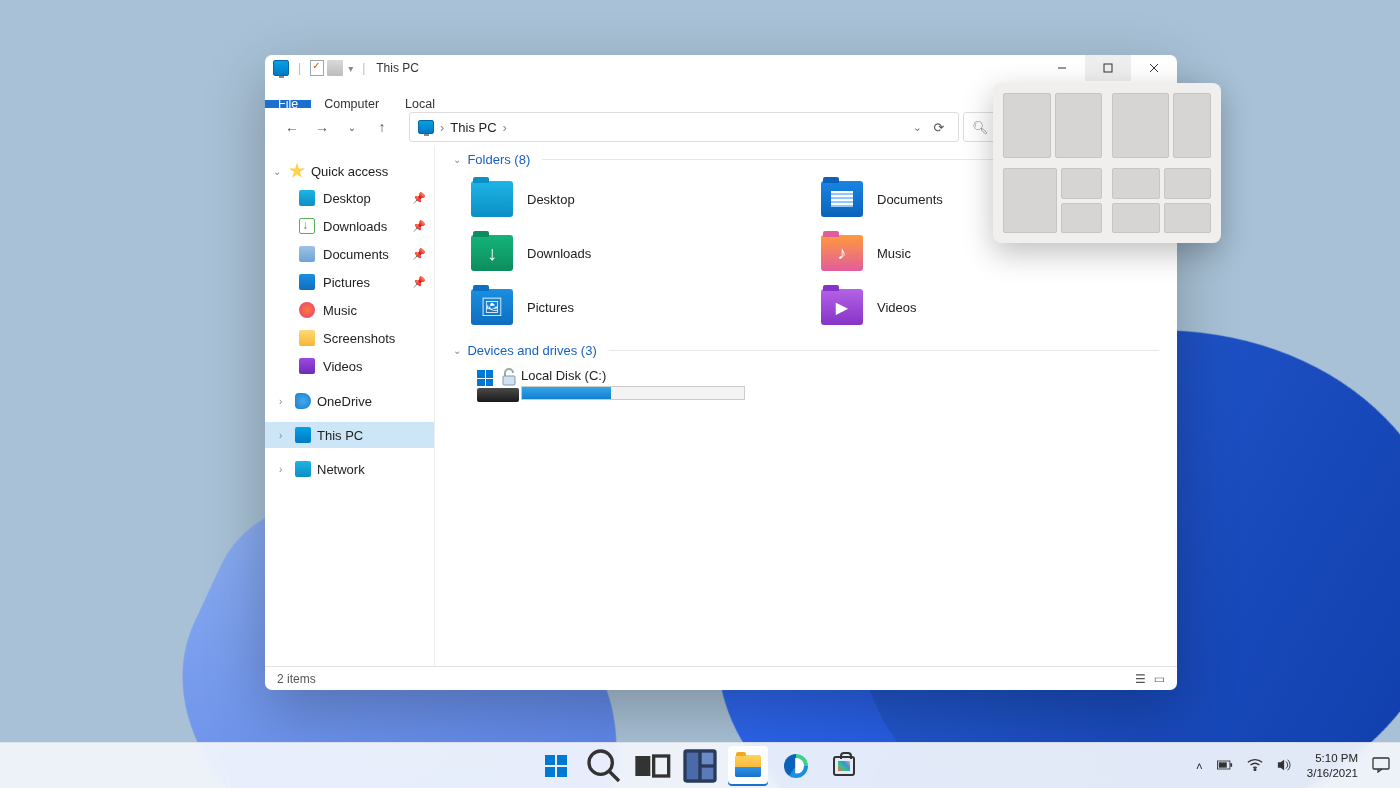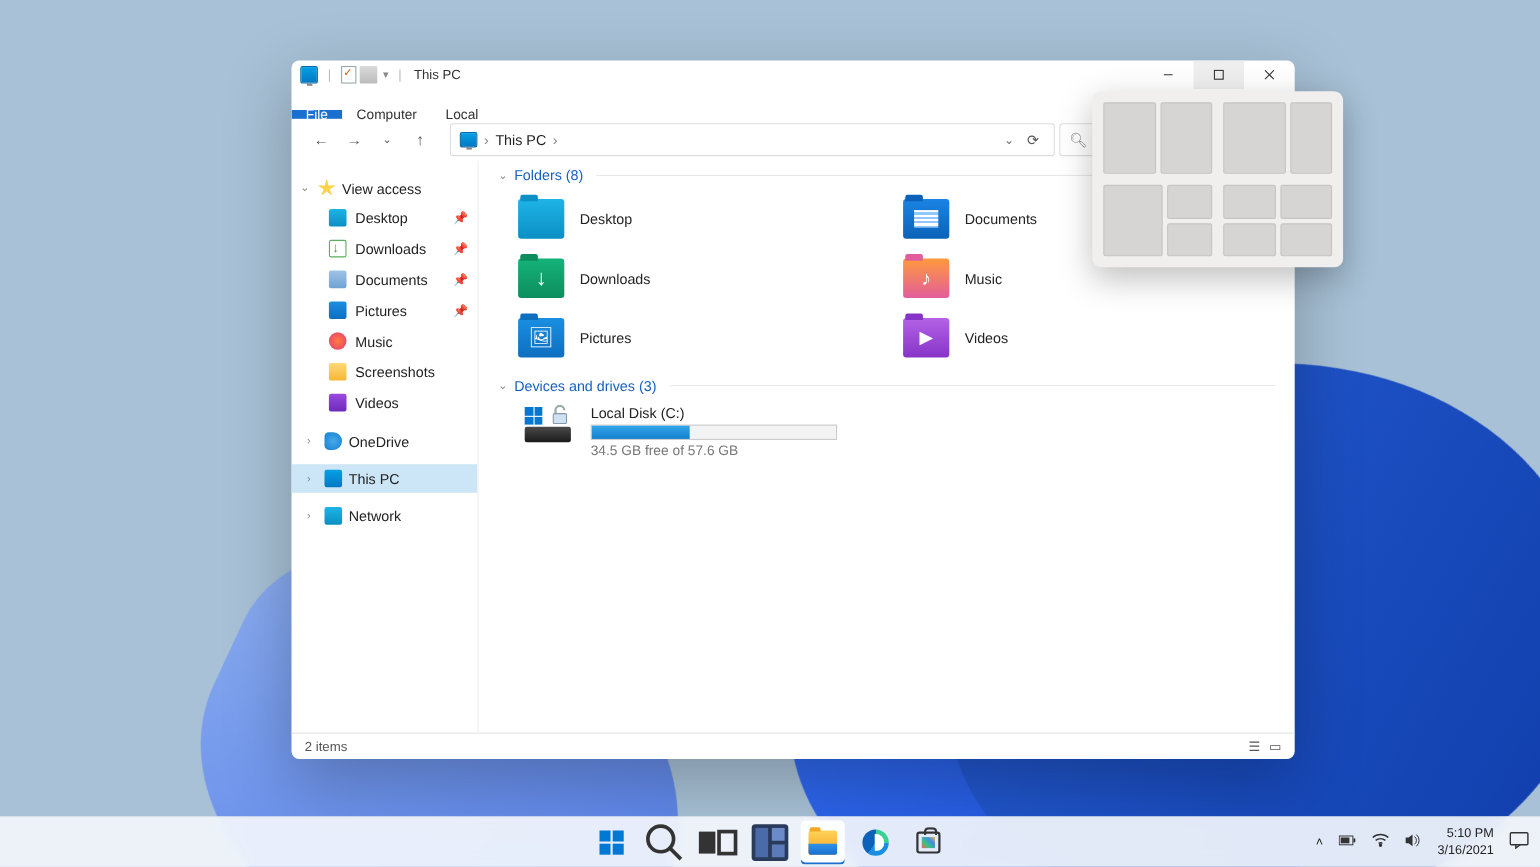--- a/index.html
+++ b/index.html
@@ -65,21 +65,21 @@
   .ficon { width: 42px; height: 36px; border-radius: 3px; position:relative; }
   .ficon::before { content:''; position:absolute; top:-4px; left:2px; width:16px; height:6px; border-radius:2px 2px 0 0; }
   .fi-desktop { background: linear-gradient(#1eb4e6,#0b8fc4);} .fi-desktop::before{ background:#0b8fc4;}
   .fi-documents { background: linear-gradient(#1a84e4,#0b62b8); display:flex; align-items:center; justify-content:center;} .fi-documents::before{background:#0b62b8;}
   .fi-documents::after { content:''; width:22px; height:16px; background: repeating-linear-gradient(#fff,#fff 2px,#8fc7ff 2px,#8fc7ff 4px);}
   .fi-downloads { background: linear-gradient(#14b37a,#0d8d5d); display:flex;align-items:center;justify-content:center; color:#fff; font-size:20px;} .fi-downloads::before{background:#0d8d5d;}
   .fi-music { background: linear-gradient(#ff9a3c,#e25d9b); display:flex;align-items:center;justify-content:center; color:#fff; font-size:18px;} .fi-music::before{background:#e25d9b;}
   .fi-pictures { background: linear-gradient(#1a8fe0,#0e6ec0); display:flex;align-items:center;justify-content:center;color:#fff; font-size:18px;} .fi-pictures::before{background:#0e6ec0;}
   .fi-videos { background: linear-gradient(#b462e6,#8634c7); display:flex;align-items:center;justify-content:center;color:#fff;font-size:16px;} .fi-videos::before{background:#8634c7;}
 
-  .drive-item { display:flex; gap:18px; padding: 6px 10px 6px 42px; align-items:flex-start;}
+  .drive-item { display:flex; gap:2px; padding: 6px 10px 6px 42px; align-items:flex-start;}
   .drive-icon { width: 42px; height: 34px; position:relative;}
   .drive-icon .disk { position:absolute; bottom:0; left:0; width:42px; height:14px; background:linear-gradient(#4a4a4a,#1a1a1a); border-radius:2px;}
   .drive-icon .win { position:absolute; top:2px; left:0; width:16px; height:16px; display:grid; grid-template-columns:1fr 1fr; grid-template-rows:1fr 1fr; gap:1px;}
   .drive-icon .win div{ background:#0078d4;}
   .drive-icon .lock { position:absolute; top:0; right:2px; width:16px; height:18px;}
   .drive-info { flex:1; }
   .drive-bar { width: 224px; height:14px; border:1px solid #ccc; margin:3px 0; position:relative; background:#f3f3f3;}
   .drive-bar .fill { position:absolute; left:0; top:0; bottom:0; background: linear-gradient(#35a5e8,#1380cf);}
   .drive-sub { color:#777; font-size:12.5px;}
 
@@ -204,21 +204,21 @@
       <span>🔍︎</span>
       <span style="color:#888">Search This PC</span>
     </div>
   </div>
 
   <div class="body">
     <div class="sidebar">
       <div class="side-head">
         <span class="chev">⌄</span>
         <span class="si si-star"></span>
-        <span>View access</span>
+        <span>Quick access</span>
       </div>
       <div class="side-item">
           <span class="si si-desktop"></span>
           <span>Desktop</span>
           <span class="pin">📌</span>
         </div>
       <div class="side-item">
           <span class="si si-download"></span>
           <span>Downloads</span>
           <span class="pin">📌</span>
@@ -318,21 +318,20 @@
                 <rect x="2" y="8" width="12" height="9" rx="1" fill="#cfe2f1" stroke="#89a"></rect>
               </svg>
           </div>
           <div class="disk"></div>
         </div>
         <div class="drive-info">
           <div>Local Disk (C:)</div>
           <div class="drive-bar">
               <div class="fill" id="drive-fill" style="width: 40%;"></div>
             </div>
-          <div class="drive-sub">34.5 GB free of 57.6 GB</div>
         </div>
       </div>
     </div>
   </div>
 
   <div class="statusbar">
     <span>2 items</span>
     <div class="right-icons">
       <span>☰</span>
       <span>▭</span>

